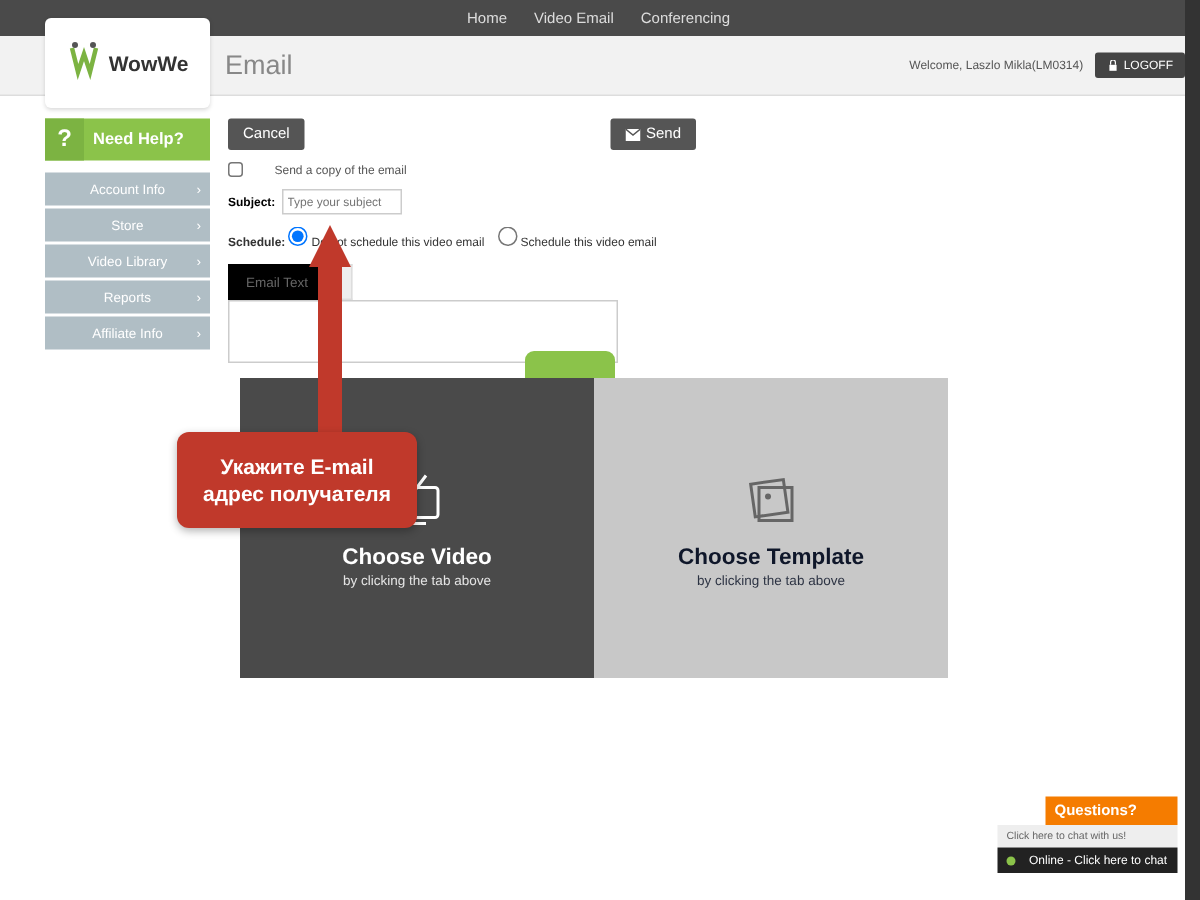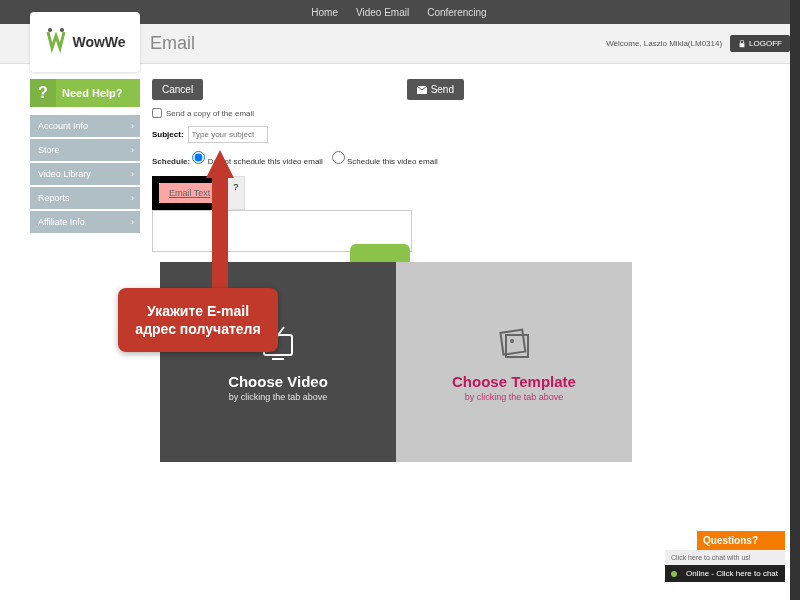--- a/index.html
+++ b/index.html
@@ -12,48 +12,48 @@
   .logo-tab .logo-text { font-size: 14px; font-weight: bold; color: #333; }
   .page-title { margin-left: 140px; font-size: 18px; color: #888; font-weight: 300; }
   .header-right { display: flex; align-items: center; gap: 8px; }
   .welcome { font-size: 8px; color: #555; }
   .logoff { background: #444; color: #fff; font-size: 8px; padding: 4px 8px; border-radius: 2px; display: flex; align-items: center; gap: 3px; }
   .content { display: flex; padding: 15px 10px 0 30px; gap: 12px; }
   .sidebar { width: 110px; display: flex; flex-direction: column; gap: 2px; }
   .help-btn { background: #8bc34a; color: #fff; display: flex; align-items: center; height: 28px; font-size: 11px; font-weight: bold; margin-bottom: 6px; }
   .help-btn .q { background: #7cb342; width: 26px; height: 28px; display: flex; align-items: center; justify-content: center; font-size: 16px; }
   .help-btn .t { padding-left: 6px; }
-  .side-item { background: #b0bec5; color: #fff; font-size: 9px; padding: 6px 8px; position: relative; }
+  .side-item { background: #b0bec5; color: #fff; font-size: 9px; padding: 6px 8px; position: relative; text-align: center; }
   .side-item::after { content: '›'; position: absolute; right: 6px; color: #fff; }
   .main { flex: 1; }
   .action-bar { display: flex; justify-content: space-between; width: 312px; margin-bottom: 8px; }
   .btn-dark { background: #555; color: #fff; font-size: 10px; padding: 5px 10px; border-radius: 2px; border: none; display: flex; align-items: center; gap: 4px; }
   .to-row { display: flex; align-items: flex-start; margin-bottom: 6px; }
   .to-lbl { background: #555; color: #fff; font-size: 9px; padding: 6px 8px; }
   .to-input { border: 1px solid #ccc; width: 210px; height: 48px; font-size: 8px; color: #999; padding: 4px; }
-  .copy-row { font-size: 8px; color: #555; margin: 4px 0 8px 0; display: flex; align-items: center; gap: 4px; }
+  .copy-row { font-size: 8px; color: #555; margin: 4px 0 8px 0; display: flex; align-items: center; gap: 21px; }
   .copy-row input { width: 10px; height: 10px; }
   .subj-row { display: flex; align-items: center; font-size: 8px; margin-bottom: 8px; }
   .subj-row label { font-weight: bold; margin-right: 4px; text-align: right; }
   .subj-row input { border: 1px solid #ccc; padding: 3px; font-size: 8px; width: 80px; }
   .sched-row { font-size: 8px; color: #333; margin-bottom: 10px; }
   .sched-row label { font-weight: bold; }
   .tabs-row { display: flex; margin-bottom: 0; }
-  .tab { background: #fca5a5; font-size: 9px; color: #666; padding: 5px 10px; border: 7px solid #000000; text-decoration: underline; }
+  .tab { background: #000000; font-size: 9px; color: #666; padding: 5px 10px; border: 2px solid #000000; }
   .tab-icon { background: #eee; padding: 5px 6px; border: 1px solid #ddd; border-left: none; font-size: 9px; }
   .text-area { border: 1px solid #ccc; width: 260px; height: 42px; }
   .callout { position: absolute; left: 118px; top: 288px; background: #c0392b; color: #fff; width: 160px; padding: 14px 8px; border-radius: 8px; text-align: center; font-size: 14px; font-weight: bold; line-height: 1.3; z-index: 20; box-shadow: 0 2px 6px rgba(0,0,0,0.3); }
   .arrow { position: absolute; left: 208px; top: 150px; width: 24px; height: 138px; z-index: 19; }
   .arrow-head { width: 0; height: 0; border-left: 14px solid transparent; border-right: 14px solid transparent; border-bottom: 28px solid #c0392b; position: absolute; top: 0; left: -2px; }
   .arrow-body { width: 16px; height: 120px; background: #c0392b; position: absolute; top: 22px; left: 4px; }
   .bottom-panel { margin: 10px 0 0 160px; display: flex; width: 472px; position: relative; }
   .bottom-tab { position: absolute; top: -18px; left: 190px; background: #8bc34a; border-radius: 6px 6px 0 0; width: 60px; height: 18px; z-index: 1; }
   .panel-half { flex: 1; height: 200px; display: flex; flex-direction: column; align-items: center; justify-content: center; color: #fff; z-index: 2; }
   .panel-dark { background: #4a4a4a; }
-  .panel-gray { background: #c8c8c8; color: #be185d; }
+  .panel-gray { background: #c8c8c8; color: #0f172a; }
   .panel-half .ico { width: 40px; height: 40px; margin-bottom: 10px; }
   .panel-half h3 { font-size: 15px; font-weight: bold; margin-bottom: 2px; }
   .panel-half p { font-size: 9px; opacity: 0.85; }
   .chat-widget { position: absolute; right: 15px; bottom: 18px; width: 120px; z-index: 30; }
   .chat-top { background: #f57c00; color: #fff; font-size: 10px; font-weight: bold; padding: 4px 6px; margin-left: 32px; }
   .chat-mid { background: #eee; font-size: 7px; padding: 4px 6px; color: #666; }
   .chat-bot { background: #222; color: #fff; font-size: 8px; padding: 4px 6px; display: flex; align-items: center; gap: 9px; }
   .dot { width: 6px; height: 6px; background: #8bc34a; border-radius: 50%; }
   .rightbar { position: absolute; right: 0; top: 0; width: 10px; height: 600px; background: #333; }
 </style>

